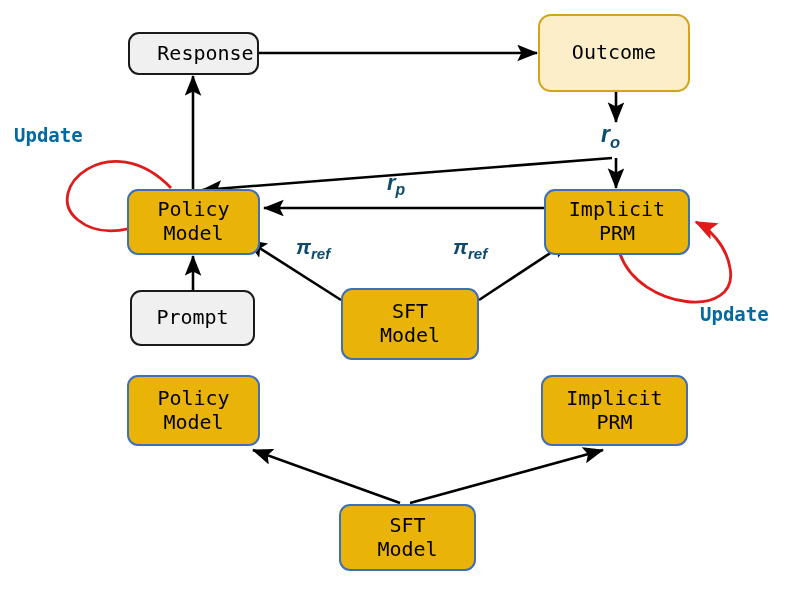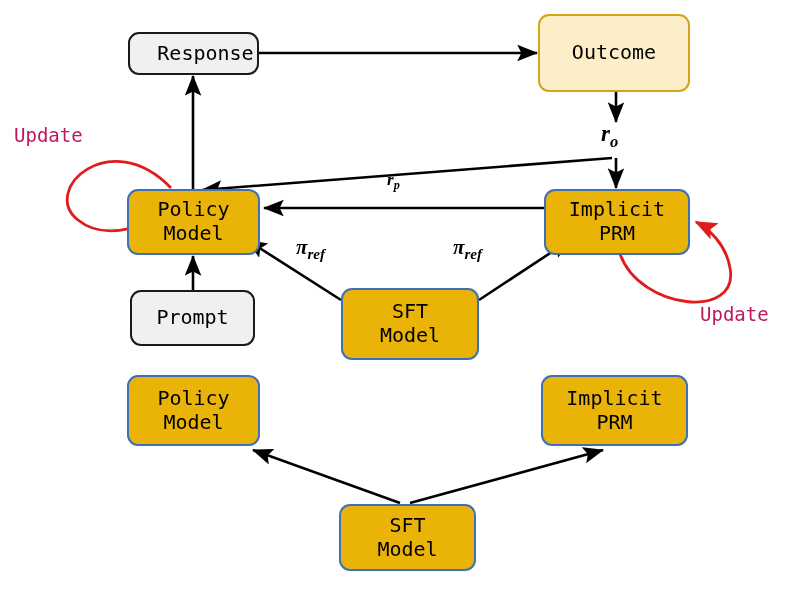--- a/index.html
+++ b/index.html
@@ -51,39 +51,39 @@
   .node-grey {
     background: #f0f0f0;
     border: 2.5px solid #1a1a1a;
   }
   .node-yellow {
     background: #fbeec9;
     border: 2.5px solid #d2a419;
   }
   .mlabel {
     position: absolute;
-    font-family: Liberation Serif, serif;
+    font-family: Liberation Sans, sans-serif;
     font-weight: bold;
     font-style: italic;
-    color: #000000;
+    color: #0c4a6e;
     white-space: nowrap;
     z-index: 4;
   }
   .mlabel .sub {
     font-size: 0.72em;
     vertical-align: sub;
     font-style: italic;
     font-weight: bold;
   }
   .update-label {
     position: absolute;
     font-family: "DejaVu Sans Mono", "Liberation Mono", monospace;
-    font-weight: normal;
+    font-weight: bold;
     font-size: 19px;
-    color: #be185d;
+    color: #0369a1;
     white-space: nowrap;
     z-index: 4;
   }
 </style>
 </head>
 <body>
 
 <div id="canvas">
 
   <svg id="edges" viewBox="0 0 800 590" width="800" height="590">
@@ -145,21 +145,21 @@
 
     <g>
       <line x1="410" y1="503" x2="603" y2="450" stroke="#000000" stroke-width="2.6" marker-end="url(#arrowBlack)"></line>
     </g>
   </svg>
 
   <div class="node node-grey" style="left:128px; top:32px; width:131px; height:43px;padding-left:24px;">
     <span>Response</span>
   </div>
 
-  <div class="node node-yellow" style="left:538px; top:14px; width:152px; height:78px;">
+  <div class="node node-yellow" style="left:538px; top:14px; width:152px; height:78px;border-radius:13px;">
     <span>Outcome</span>
   </div>
 
   <div class="node node-blue" style="left:127px; top:189px; width:133px; height:66px;">
     <span>Policy</span>
     <span class="line2">Model</span>
   </div>
 
   <div class="node node-blue" style="left:544px; top:189px; width:146px; height:66px;">
     <span>Implicit</span>
@@ -195,21 +195,21 @@
   </div>
 
   <div class="update-label" style="left:700px; top:303px;">
     <span>Update</span>
   </div>
 
   <div class="mlabel" style="left:601px; top:121px; font-size:23px;">
     <span>r</span><span class="sub">o</span>
   </div>
 
-  <div class="mlabel" style="left:387px; top:170px; font-size:17px;">
+  <div class="mlabel" style="left:387px; top:170px; font-size:22px;">
     <span>r</span><span class="sub">p</span>
   </div>
 
   <div class="mlabel" style="left:296px; top:235px; font-size:21px;">
     <span>π</span><span class="sub">ref</span>
   </div>
 
   <div class="mlabel" style="left:453px; top:235px; font-size:21px;">
     <span>π</span><span class="sub">ref</span>
   </div>

